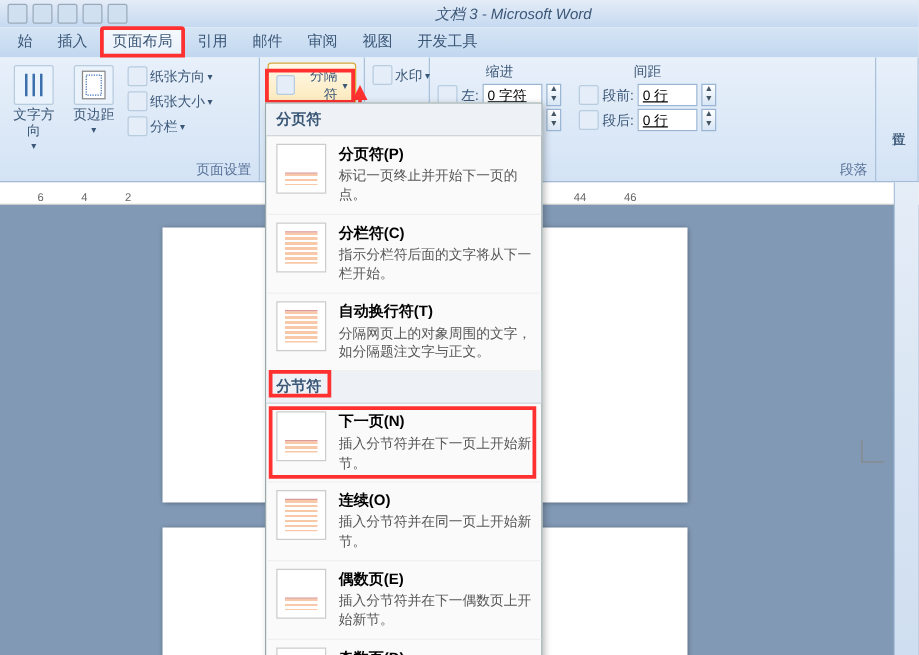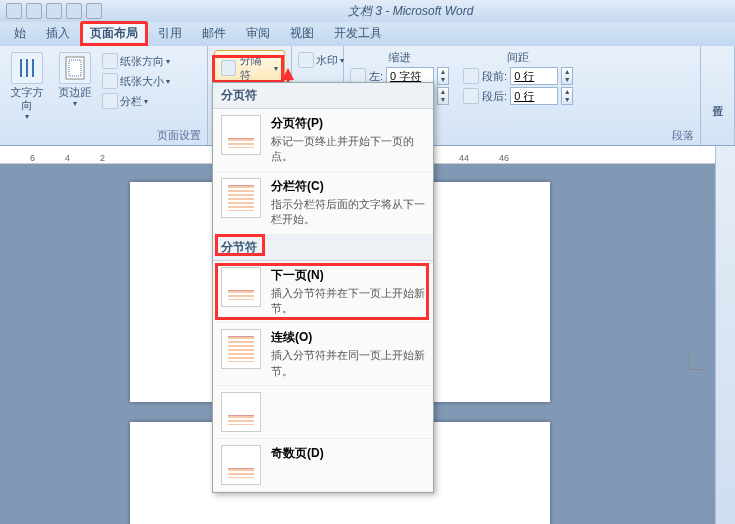--- a/index.html
+++ b/index.html
@@ -5,37 +5,37 @@
     * { margin: 0; padding: 0; box-sizing: border-box; font-family: "Microsoft YaHei", SimSun, sans-serif; }
     body { background: #fff; width: 735px; height: 524px; overflow: hidden; position: relative; }
     
     .title-bar { height: 22px; background: linear-gradient(#e4ecf7, #c5d9f0); display: flex; align-items: center; font-size: 12px; font-style: italic; }
     .qat { display: flex; gap: 4px; padding: 2px 6px; }
     .qat-item { width: 16px; height: 16px; background: #d0e0f0; border: 1px solid #9ab; border-radius: 2px; }
     .title-text { margin-left: 240px; color: #3b5777; font-size: 12px; }
     
     .tabs { height: 24px; background: linear-gradient(#d6e5f5, #c1d7ef); display: flex; align-items: flex-end; padding-left: 4px; font-size: 12px; color: #3b5777; }
     .tab { padding: 4px 10px; cursor: pointer; }
-    .tab.active { background: linear-gradient(#f5f9fd, #e8f0fa); border: 1px solid #8ba6c6; border-bottom: none; border-radius: 3px 3px 0 0; font-weight: bold; }
+    .tab.active { background: linear-gradient(#f5f9fd, #e8f0fa); border: 1px solid #8ba6c6; border-bottom: none; border-radius: 3px 3px 0 0; }
     .tab.boxed { border: 3px solid #ff3030; padding: 1px 7px; }
     
     .ribbon { height: 100px; background: linear-gradient(#e8f0fa, #d3e3f5); border-bottom: 1px solid #8ba6c6; display: flex; font-size: 11px; color: #3b5777; }
     .group { border-right: 1px solid #aac1db; padding: 4px 6px 2px; display: flex; flex-direction: column; }
     .group-body { flex: 1; display: flex; align-items: flex-start; gap: 6px; }
     .group-label { text-align: right; font-size: 11px; color: #5a7399; padding-top: 2px; font-family: Liberation Serif, serif; }
     
     .big-btn { display: flex; flex-direction: column; align-items: center; width: 42px; padding-top: 2px; }
     .big-icon { width: 32px; height: 32px; background: #eaf2fb; border: 1px solid #b8cce0; border-radius: 2px; margin-bottom: 2px; display:flex; align-items:center; justify-content:center; }
     .big-btn span { text-align: center; line-height: 1.2; }
     .arrow { font-size: 8px; }
     
     .small-row { display: flex; align-items: center; gap: 2px; padding: 1px 0; white-space: nowrap; }
     .small-icon { width: 16px; height: 16px; background: #e5eef8; border: 1px solid #b8cce0; border-radius: 2px; }
     
-    .breaks-btn { background: linear-gradient(#fef9e8, #fce8b8); border: 1px solid #d9a93a; border-radius: 3px; padding: 2px 6px; display: flex; align-items: center; gap: 4px; }
+    .breaks-btn { background: linear-gradient(#fef9e8, #fce8b8); border: 1px solid #d9a93a; border-radius: 3px; padding: 2px 6px; display: flex; align-items: center; gap: 4px; text-align: right; }
     .red-box1 { position: absolute; border: 3px solid #ff3030; left: 212px; top: 55px; width: 72px; height: 28px; pointer-events: none; }
     
     .indent-col { display: flex; flex-direction: column; gap: 2px; }
     .indent-col .label { text-align:center; }
     .spin { display: flex; align-items: center; gap: 3px; }
     .spin input { width: 48px; height: 18px; border: 1px solid #9ab6d4; font-size: 11px; padding: 0 3px; background: #fff; text-decoration: underline; }
     .spin-btns { width: 12px; height: 18px; border: 1px solid #9ab6d4; background: linear-gradient(#fff,#d8e6f5); font-size: 7px; line-height: 8px; text-align: center; color:#456; }
     
     .dropdown { position: absolute; left: 212px; top: 82px; width: 222px; background: #fafafa; border: 1px solid #9aa; box-shadow: 2px 2px 6px rgba(0,0,0,0.3); font-size: 12px; }
     .dd-header { background: #eef2f6; padding: 4px 8px; font-weight: bold; color: #3b5777; border-bottom: 1px solid #d0d6de; }
@@ -227,20 +227,27 @@
         <div class="dd-desc">标记一页终止并开始下一页的点。</div>
       </div>
   </div>
   <div class="dd-item">
     <div class="dd-thumb full"></div>
     <div class="dd-text">
         <div class="dd-title">分栏符(C)</div>
         <div class="dd-desc">指示分栏符后面的文字将从下一栏开始。</div>
       </div>
   </div>
+  <div class="dd-item">
+    <div class="dd-thumb full"></div>
+    <div class="dd-text">
+        <div class="dd-title">自动换行符(T)</div>
+        <div class="dd-desc">分隔网页上的对象周围的文字，如分隔题注文字与正文。</div>
+      </div>
+  </div>
   <div class="dd-header" style="position:relative">
     <span>分节符</span>
     <div class="red-box-section" style="left:2px;top:-1px;width:50px;height:22px"></div>
   </div>
   <div class="dd-item" style="position:relative">
     <div class="dd-thumb"></div>
     <div class="dd-text">
         <div class="dd-title">下一页(N)</div>
         <div class="dd-desc">插入分节符并在下一页上开始新节。</div>
       </div>
@@ -248,20 +255,24 @@
   </div>
   <div class="dd-item">
     <div class="dd-thumb full"></div>
     <div class="dd-text">
         <div class="dd-title">连续(O)</div>
         <div class="dd-desc">插入分节符并在同一页上开始新节。</div>
       </div>
   </div>
   <div class="dd-item">
     <div class="dd-thumb"></div>
+    <div class="dd-text">
+        <div class="dd-title">偶数页(E)</div>
+        <div class="dd-desc">插入分节符并在下一偶数页上开始新节。</div>
+      </div>
   </div>
   <div class="dd-item">
     <div class="dd-thumb"></div>
     <div class="dd-text">
         <div class="dd-title">奇数页(D)</div>
       </div>
   </div>
 </div>
 
 </body></html>

